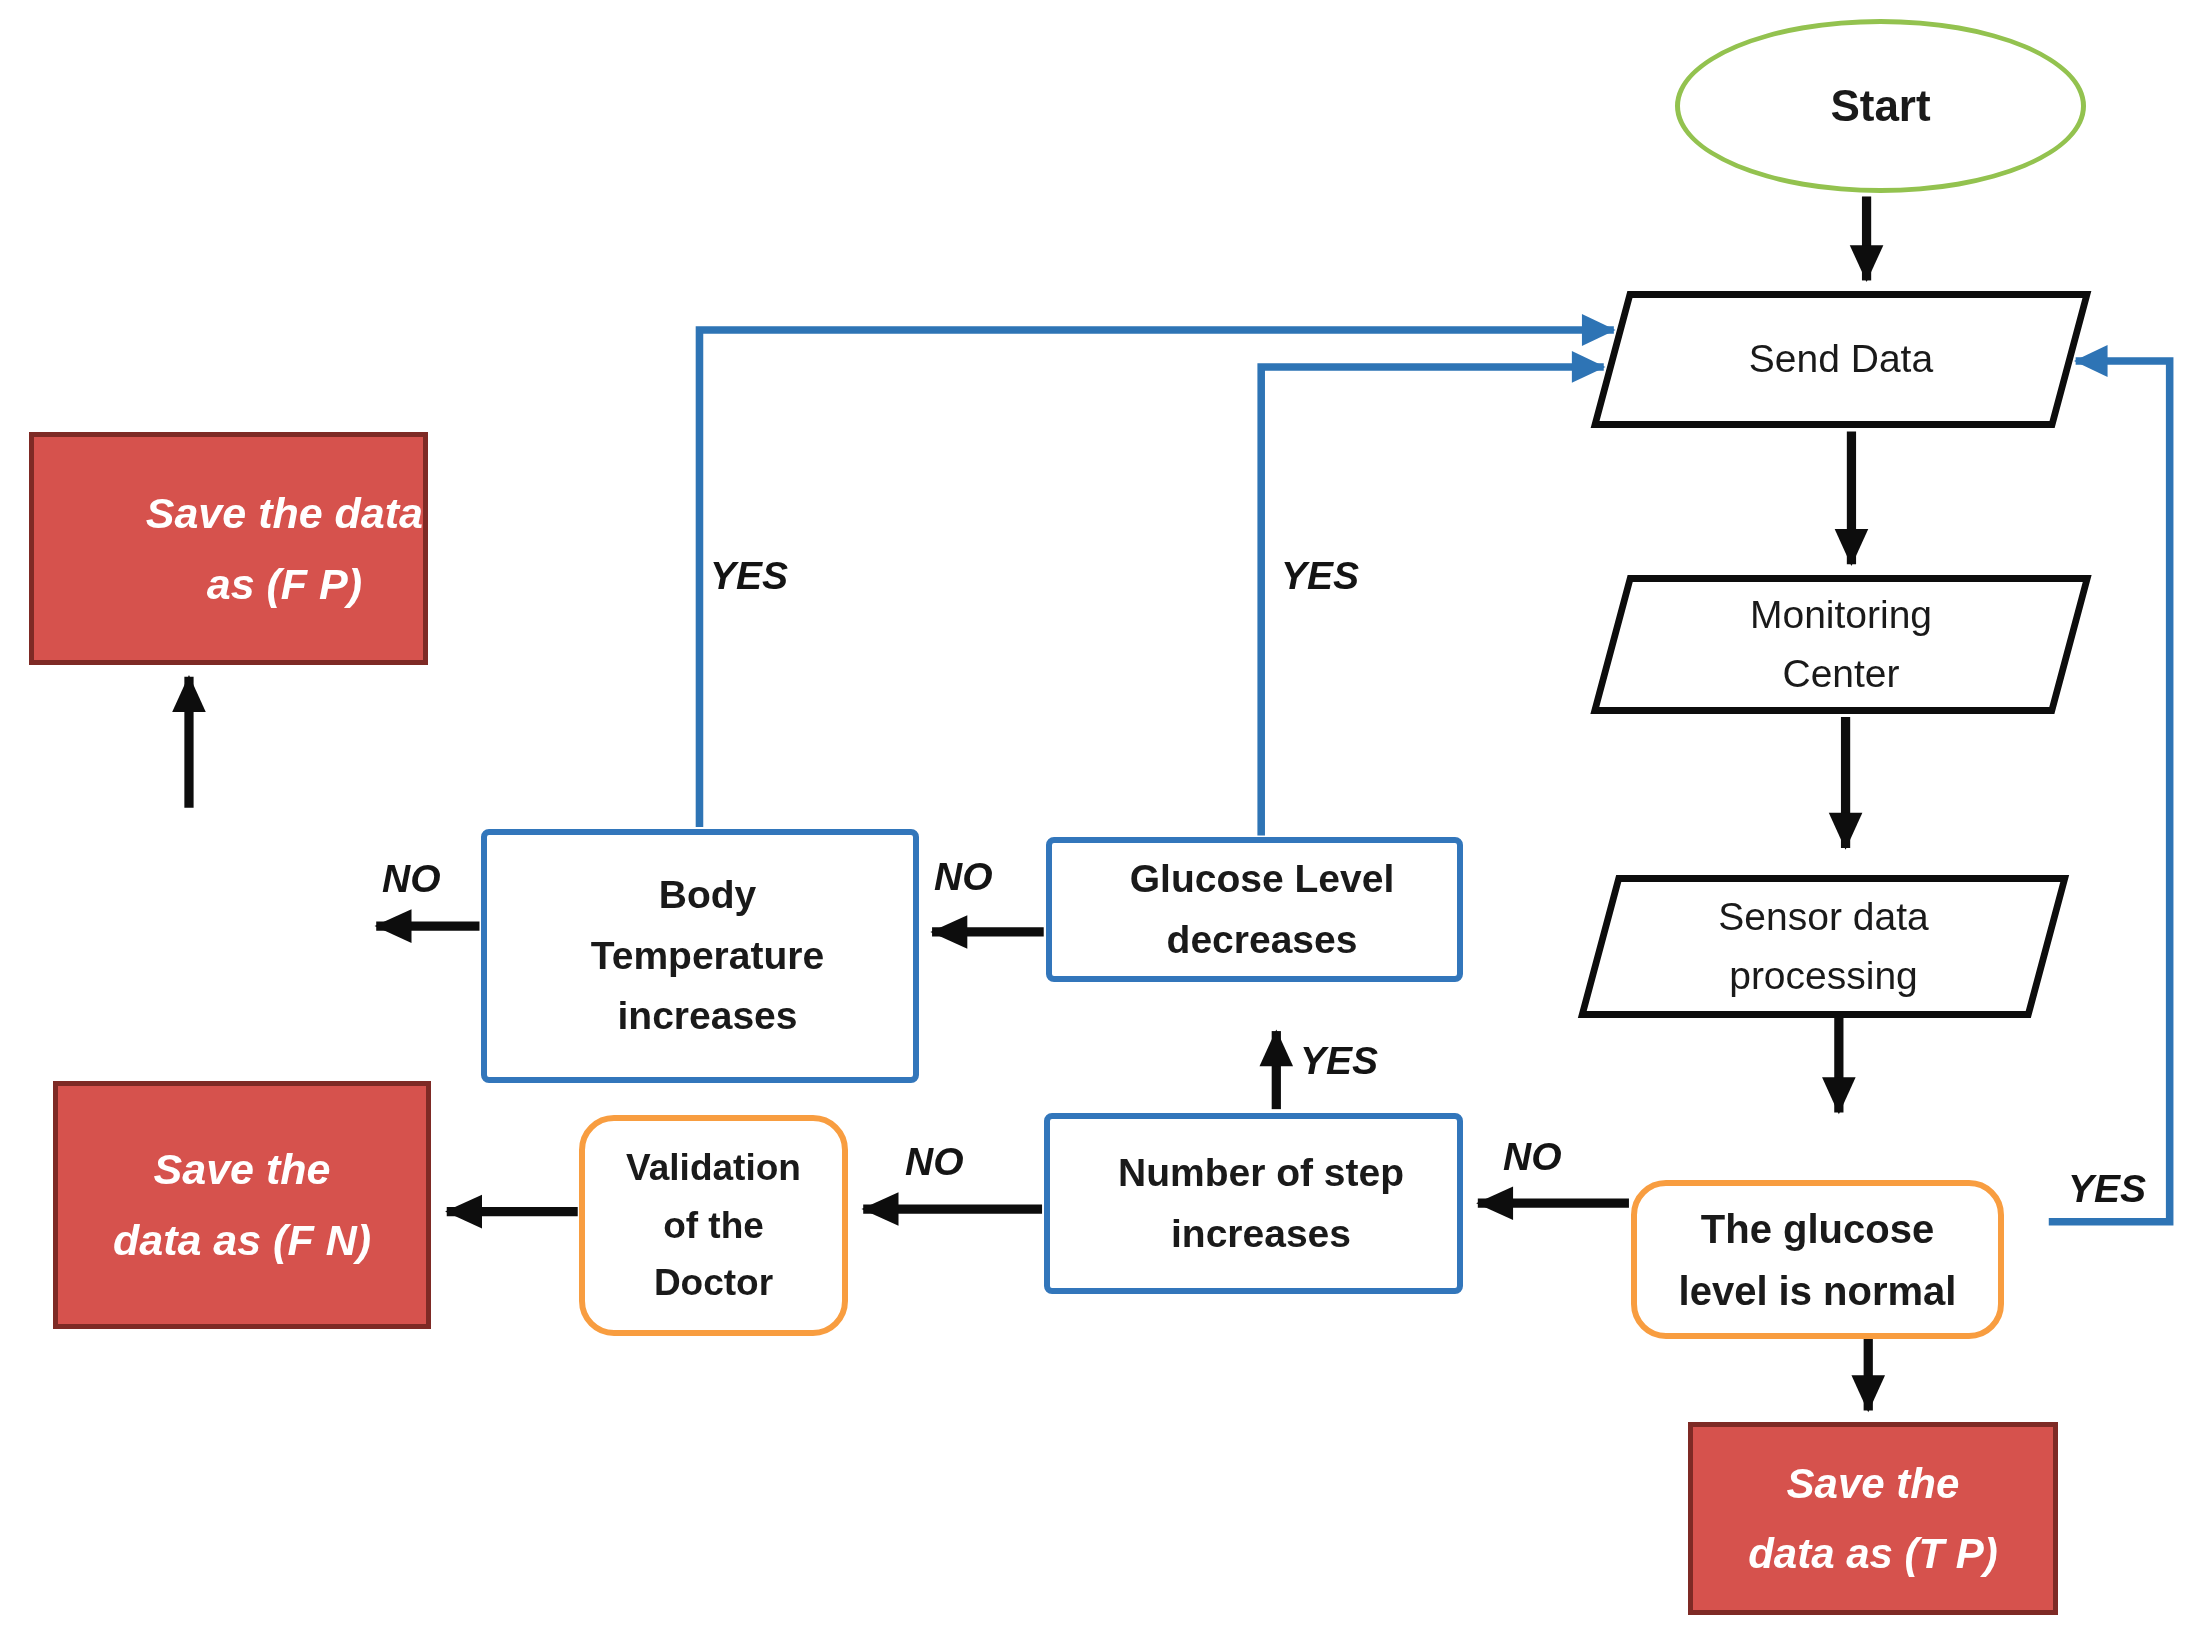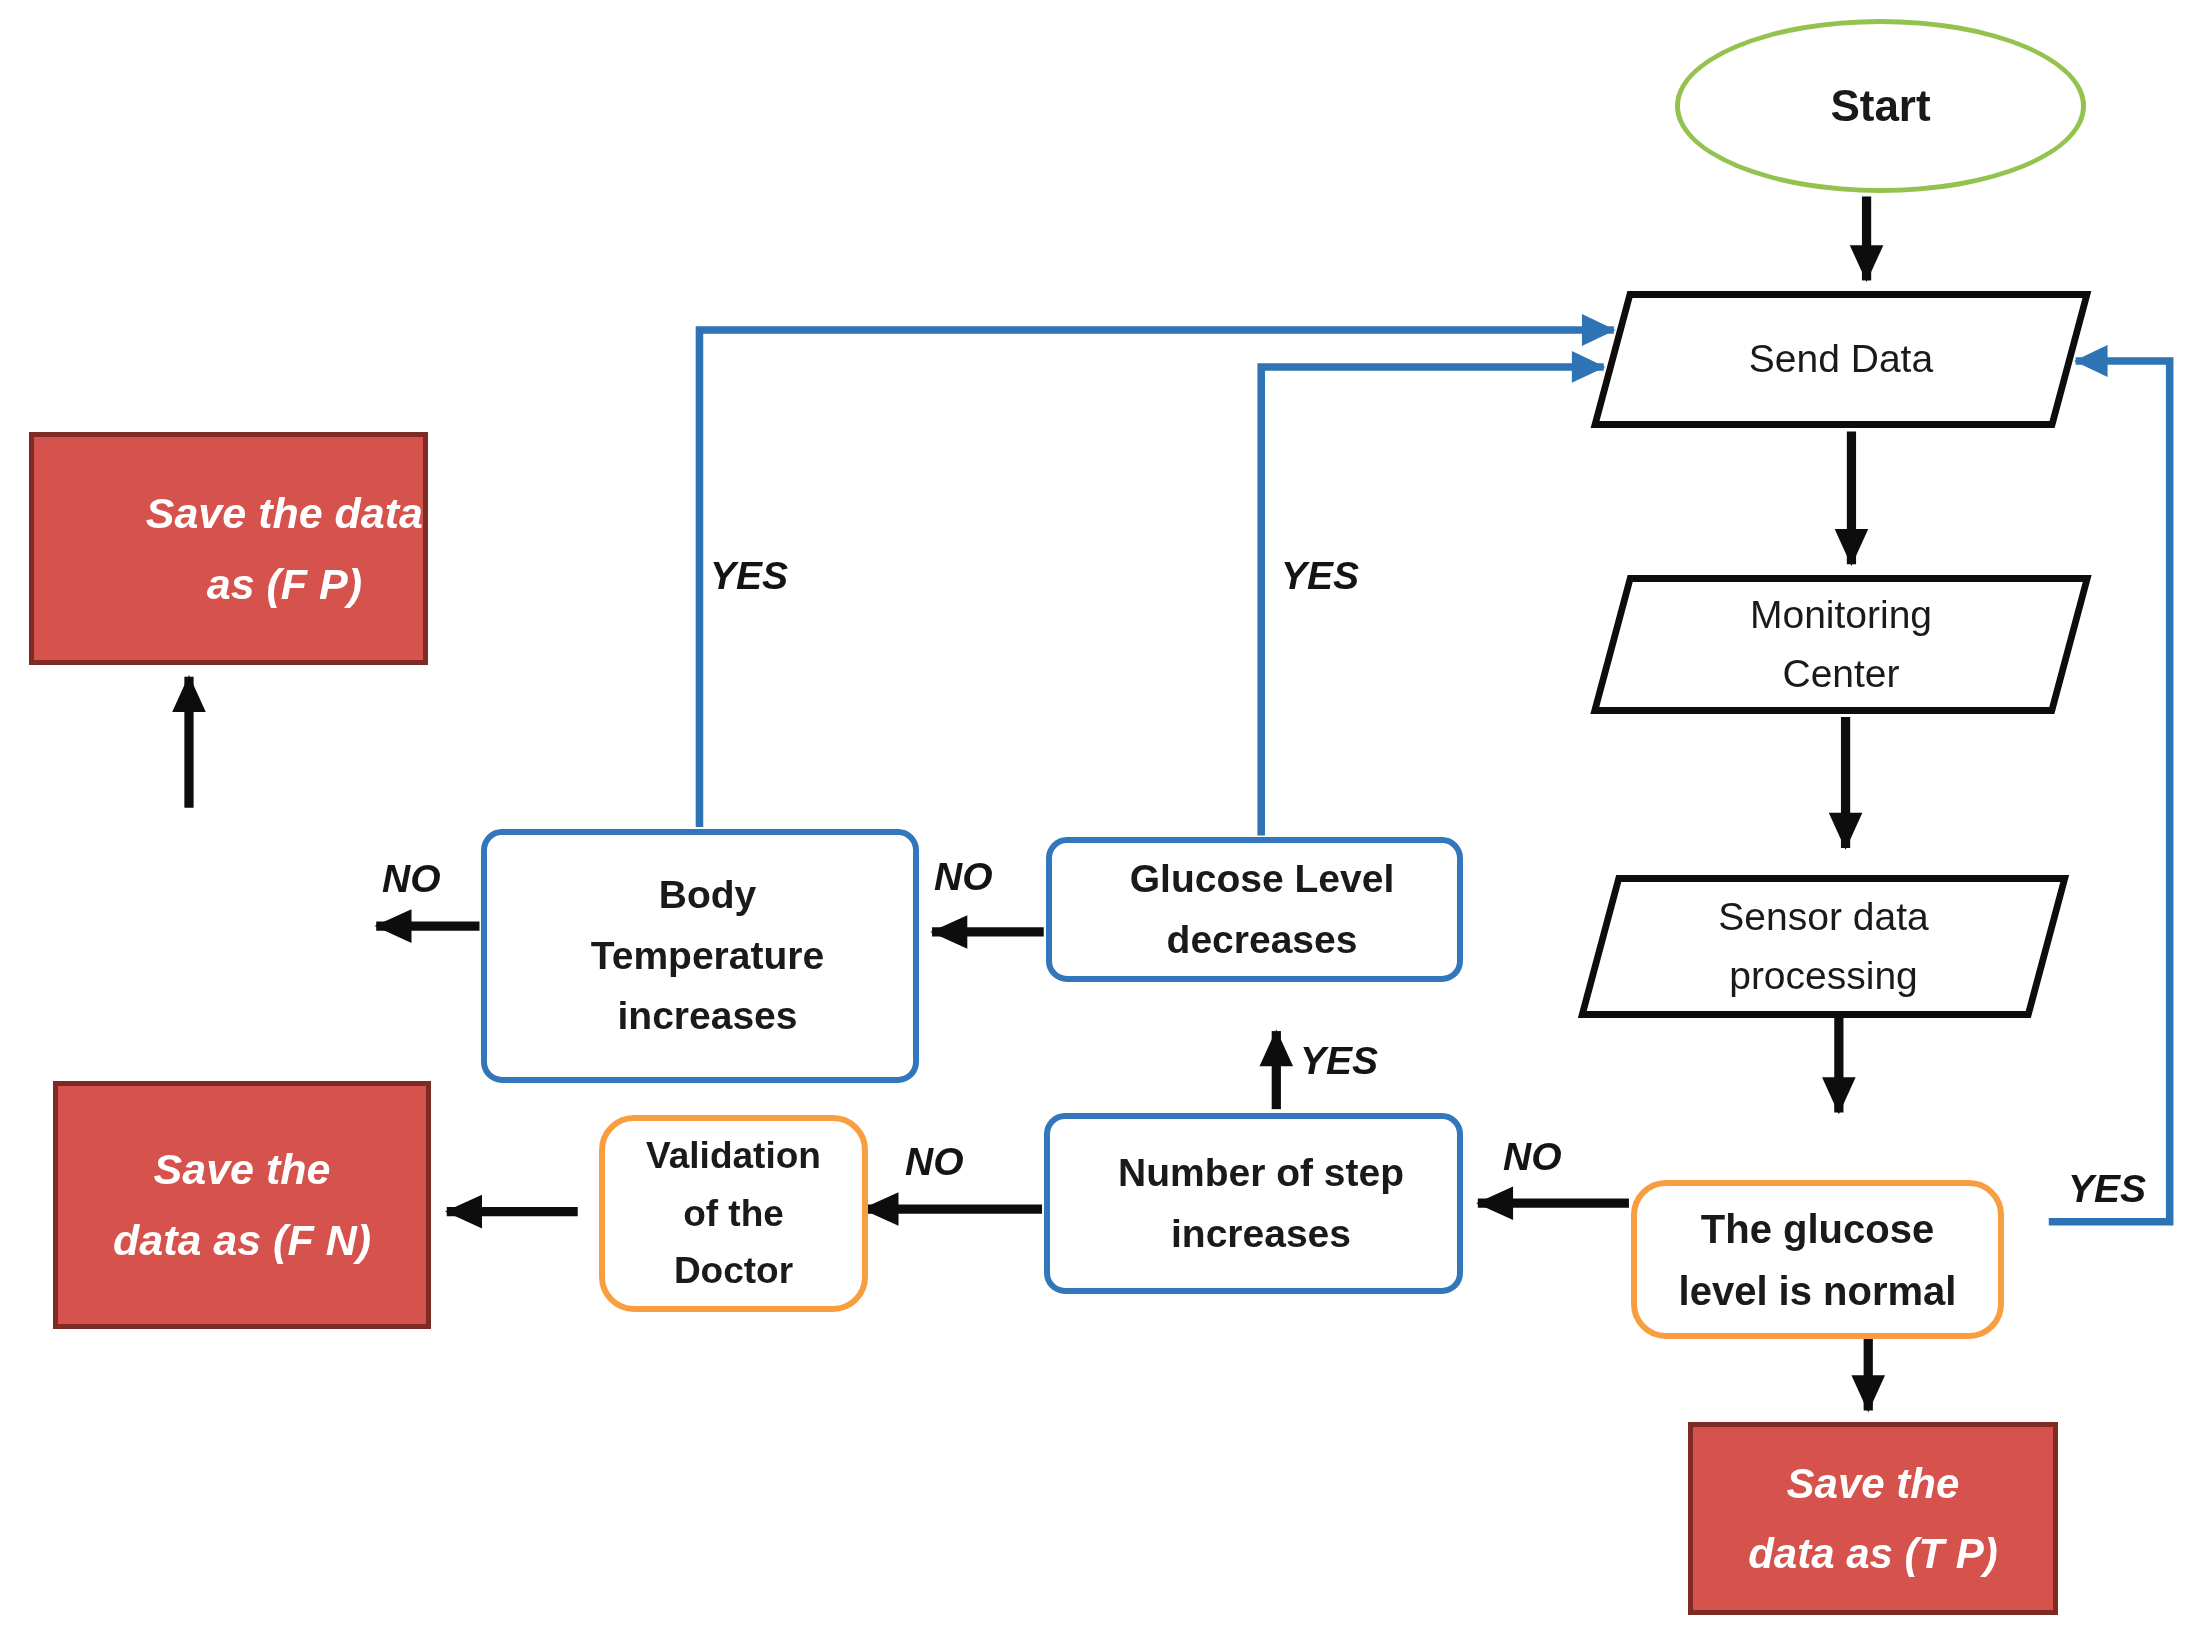--- a/index.html
+++ b/index.html
@@ -8,21 +8,21 @@
     position:relative;width:2205px;height:1644px;background:#ffffff;overflow:hidden;
     font-family:"Liberation Sans","DejaVu Sans",sans-serif;
   }
   .connector-layer{position:absolute;left:0;top:0;width:2205px;height:1644px;}
   .node{
     position:absolute;display:flex;align-items:center;justify-content:center;
     text-align:center;font-weight:bold;color:#1a1a1a;background:#ffffff;
   }
   .label{white-space:pre-line;line-height:1.55;}
   .ellipse{border:5.9px solid #93c24f;border-radius:50%;font-size:44px;}
-  .blue-box{border:6.7px solid #3276bb;border-radius:21px;font-size:39px;padding-left:15px;}
+  .blue-box{border:6.7px solid #3276bb;border-radius:8px;font-size:39px;padding-left:15px;}
   .orange-box{border:6.7px solid #f89d40;border-radius:35px;font-size:39px;}
   .red-box{
     background:#d6524d;border:5px solid #7e2a25;color:#ffffff;
     font-style:italic;font-size:43px;
   }
   .red-box .label{line-height:1.65;}
   .pgram{position:absolute;}
   .pgram .pg-bg{
     position:absolute;left:0;top:0;right:0;bottom:0;
     border:7.6px solid #0d0d0d;background:#ffffff;transform:skewX(-15deg);
@@ -106,21 +106,21 @@
     <span class="label">Glucose Level
 decreases</span>
   </div>
 
   <div class="node blue-box" style="left:1044px;top:1113px;width:419px;height:181px;">
     <span class="label">Number of step
 increases</span>
   </div>
 
 
-  <div class="node orange-box" style="left:599px;top:1115px;width:269px;height:197px;font-size:37px;">
+  <div class="node orange-box" style="left:579px;top:1115px;width:269px;height:221px;font-size:37px;">
     <span class="label">Validation
 of the
 Doctor</span>
   </div>
 
   <div class="node red-box" style="left:29px;top:432px;width:399px;height:233px;justify-content:flex-end;">
     <span class="label">Save the data
 as (F P)</span>
   </div>
 

